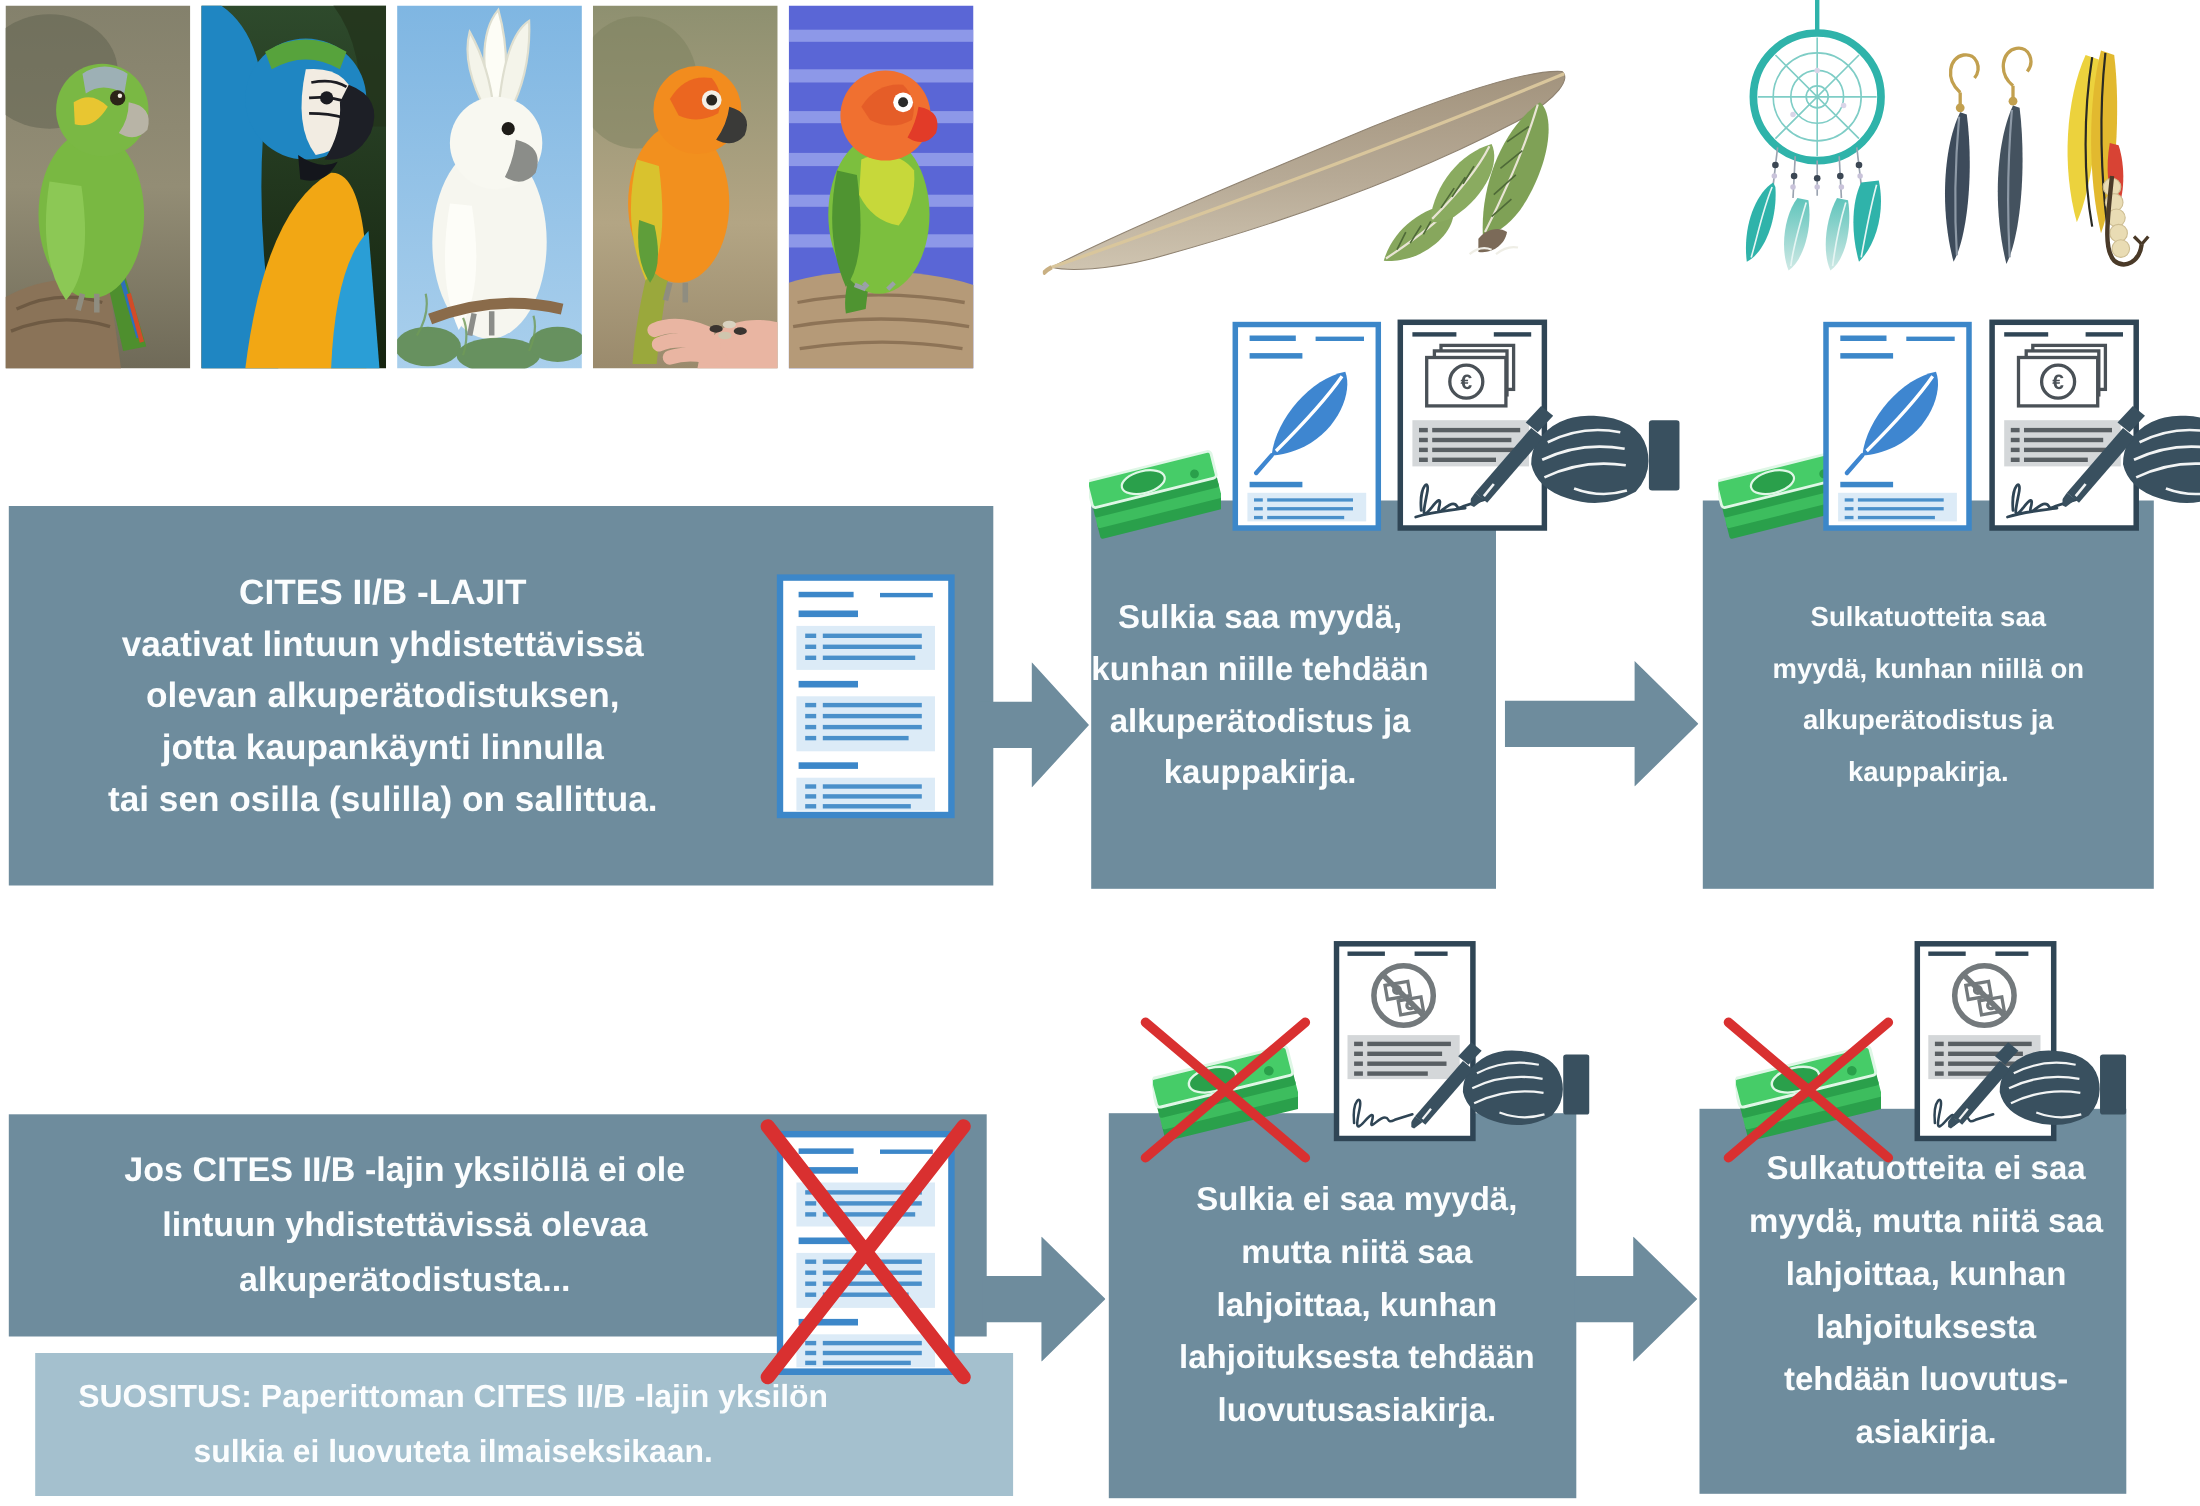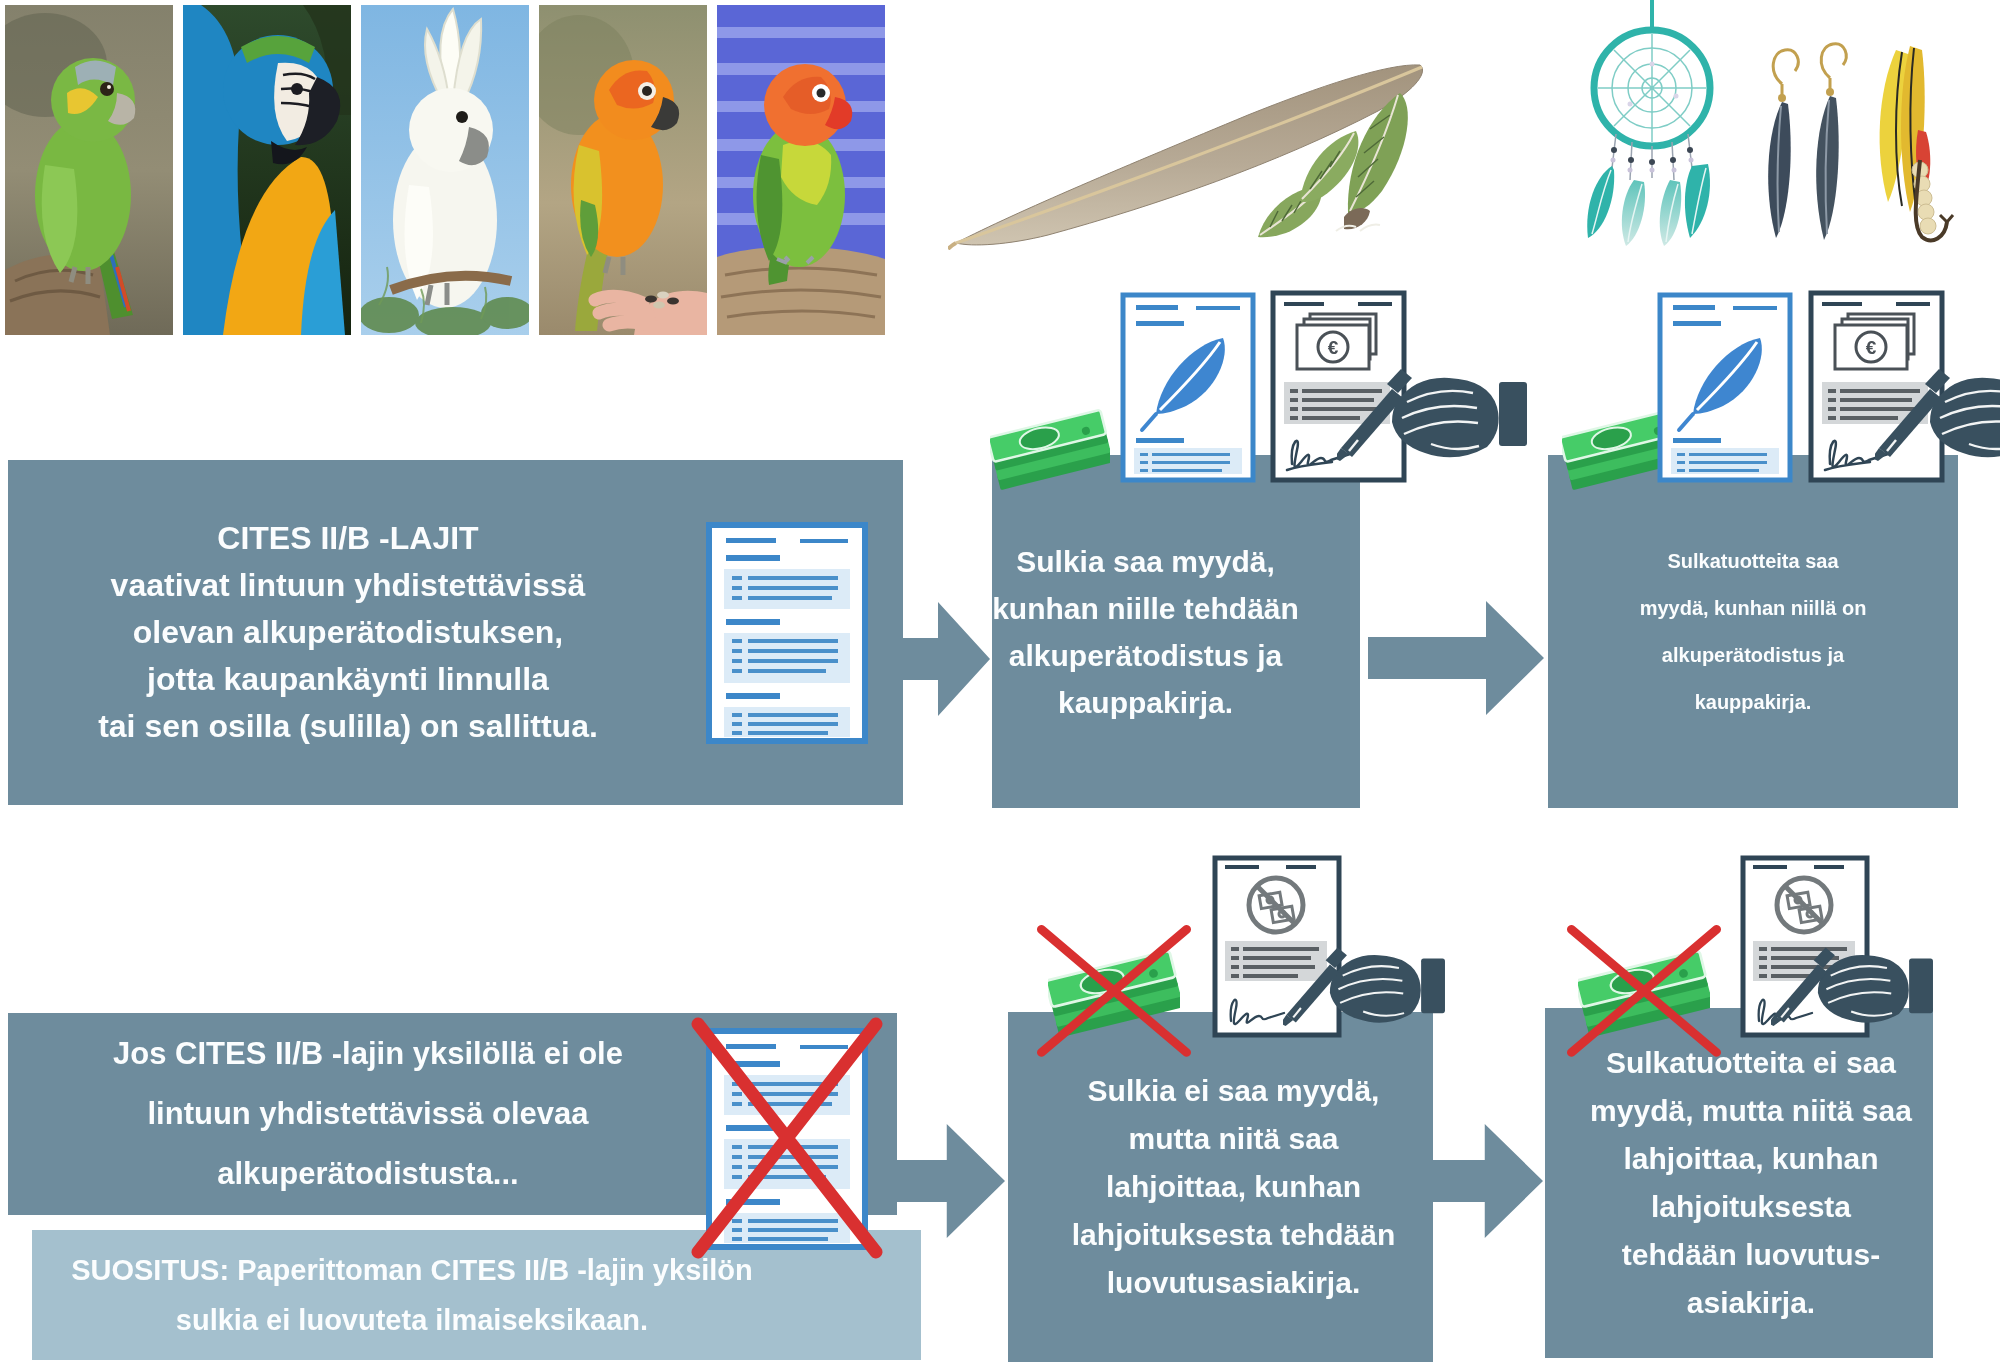--- a/index.html
+++ b/index.html
@@ -4,22 +4,22 @@
 <style>
   html,body{margin:0;padding:0;background:#fff;}
   .canvas{position:relative;width:2000px;height:1369px;overflow:hidden;background:#ffffff;
           font-family:"Liberation Sans",sans-serif;}
   .abs{position:absolute;}
   .panel{position:absolute;background:#6e8c9d;display:flex;align-items:center;justify-content:center;}
   .panel-light{background:#a4c0ce;margin-left:24px;}
   .tx{color:#fbfdfe;font-weight:700;text-align:center;white-space:pre-line;}
   .tx-box1{font-size:32px;line-height:47px;}
   .tx-box2{font-size:30px;line-height:47px;}
-  .tx-box3{font-size:20px;line-height:47px;}
-  .tx-box4{font-size:31px;line-height:60px;}
+  .tx-box3{font-size:25px;line-height:47px;}
+  .tx-box4{font-size:31px;line-height:50px;}
   .tx-box5{font-size:29px;line-height:50px;}
   .tx-box6{font-size:30px;line-height:48px;}
   .tx-box7{font-size:30px;line-height:48px;}
   .txwrap{position:absolute;top:0;bottom:0;display:flex;align-items:center;justify-content:center;}
   svg{display:block;}
   .ovis{overflow:visible;}
   .photo{position:absolute;top:5px;width:168px;height:330px;}
 </style>
 </head>
 <body>

